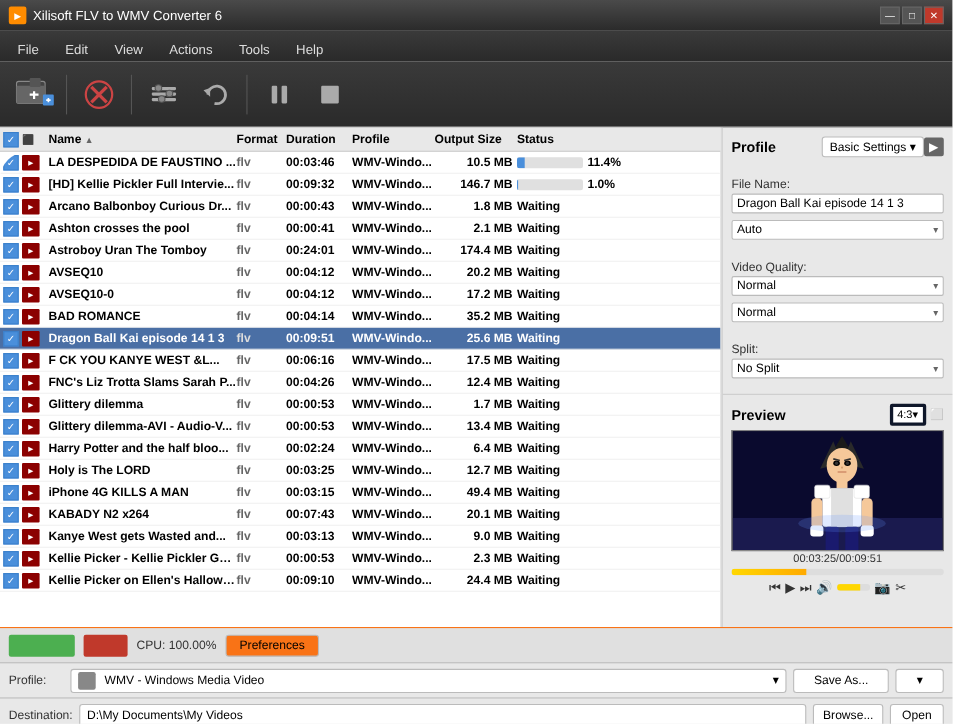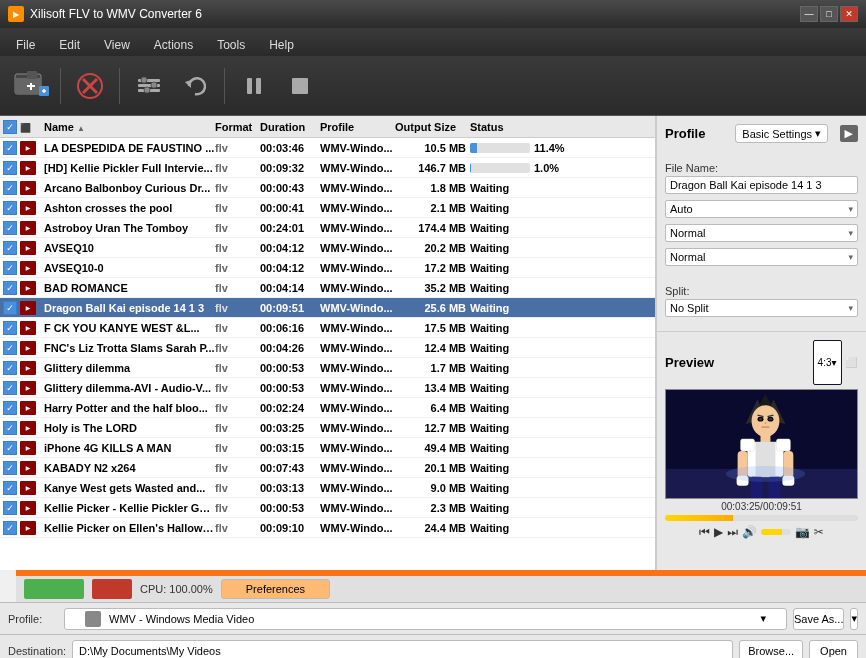--- a/index.html
+++ b/index.html
@@ -90,20 +90,21 @@
     .col-format { width: 45px; flex-shrink: 0; font-weight: bold; font-size: 11px; }
     .col-duration { width: 60px; flex-shrink: 0; font-weight: bold; font-size: 11px; }
     .col-profile { width: 75px; flex-shrink: 0; font-weight: bold; font-size: 11px; }
     .col-size { width: 75px; flex-shrink: 0; font-weight: bold; font-size: 11px; }
     .col-status { flex: 1; font-weight: bold; font-size: 11px; }
 
     .file-list-body {
       flex: 1;
       overflow-y: auto;
       overflow-x: hidden;
+      border-radius: 25px;
     }
     .file-row {
       display: flex;
       align-items: center;
       height: 20px;
       border-bottom: 1px solid #f0f0f0;
       cursor: pointer;
     }
     .file-row.selected { background: #4a6fa5; color: white; }
     .file-row .col-name { font-size: 11px; overflow: hidden; text-overflow: ellipsis; white-space: nowrap; }
@@ -180,21 +181,21 @@
       flex: 1;
     }
     .preview-header {
       display: flex;
       align-items: center;
       justify-content: space-between;
       margin-bottom: 4px;
     }
     .preview-title { font-weight: bold; font-size: 13px; }
     .preview-controls { display: flex; gap: 4px; align-items: center; }
-    .preview-ratio { font-size: 10px; background: white; border: 1px solid #0f172a; padding: 16px 4px; border-radius: 2px; cursor: pointer; }
+    .preview-ratio { font-size: 10px; background: white; border: 3px solid #0f172a; padding: 1px 4px; border-radius: 2px; cursor: pointer; }
     .preview-fullscreen { cursor: pointer; font-size: 10px; }
     .preview-image {
       width: 100%;
       height: 110px;
       background: #1a1a2e;
       border: 1px solid #888;
       display: flex;
       align-items: center;
       justify-content: center;
       overflow: hidden;
@@ -238,31 +239,30 @@
     .volume-fill { height: 100%; width: 70%; background: #ffd700; }
 
     
     .bottom-controls {
       height: 32px;
       background: #e0e0e0;
       display: flex;
       align-items: center;
       padding: 0 8px;
       gap: 8px;
-      border-top: 6px solid #f97316;
-      margin-left: 16px;
+      border-top: 1px solid #f97316;
     }
     .progress-green { width: 60px; height: 20px; background: #4caf50; border-radius: 2px; }
     .progress-red { width: 40px; height: 20px; background: #c0392b; border-radius: 2px; }
     .cpu-text { font-size: 11px; color: #333; }
     .preferences-btn {
-      background: #fdba74;
+      background: #f97316;
       border: 1px solid #bbb;
       border-radius: 3px;
-      padding: 3px 24px;
+      padding: 3px 12px;
       font-size: 11px;
       cursor: pointer;
     }
 
     
     .profile-bar {
       height: 32px;
       background: #e8e8e8;
       display: flex;
       align-items: center;
@@ -272,30 +272,30 @@
     }
     .profile-label { font-size: 11px; color: #333; min-width: 50px; }
     .profile-select-box {
       flex: 1;
       height: 22px;
       background: white;
       border: 1px solid #bbb;
       border-radius: 3px;
       display: flex;
       align-items: center;
-      padding: 0 20px;
+      padding: 0 6px;
       font-size: 11px;
       justify-content: space-between;
     }
     .profile-select-icon { width: 16px; height: 16px; background: #888; border-radius: 2px; margin-right: 4px; }
     .save-as-btn {
       background: white;
       border: 1px solid #bbb;
       border-radius: 3px;
-      padding: 2px 0;
+      padding: 2px 18px;
       font-size: 11px;
       cursor: pointer;
       height: 22px;
       white-space: nowrap;
     }
     .dest-bar {
       height: 32px;
       background: #e8e8e8;
       display: flex;
       align-items: center;
@@ -839,34 +839,35 @@
     </div>
   </div>
       </div>
   </div>
 
   <div class="right-panel">
 
     <div class="profile-section">
       <div class="profile-header">
         <span class="profile-title">Profile</span>
-        <div style="display:flex;align-items:center;gap:12px;">
+        <div style="display:flex;align-items:center;gap:0;">
           <button class="basic-settings-btn">
             <span>Basic Settings</span>
             <span>▾</span>
           </button>
           <div style="background:#666;color:white;padding:2px 5px;border-radius:2px;font-size:11px;cursor:pointer;">▶</div>
         </div>
       </div>
       <div class="field-label">File Name:</div>
       <input type="text" class="field-input" value="Dragon Ball Kai episode 14 1 3" style="">
       <div class="field-select">
         <span>Auto</span>
         <span class="field-select-arrow">▾</span>
       </div>
+      <div class="field-label">Video Quality:</div>
       <div class="field-select">
         <span>Normal</span>
         <span class="field-select-arrow">▾</span>
       </div>
       <div class="field-select">
         <span>Normal</span>
         <span class="field-select-arrow">▾</span>
       </div>
       <div class="field-label">Split:</div>
       <div class="field-select">

